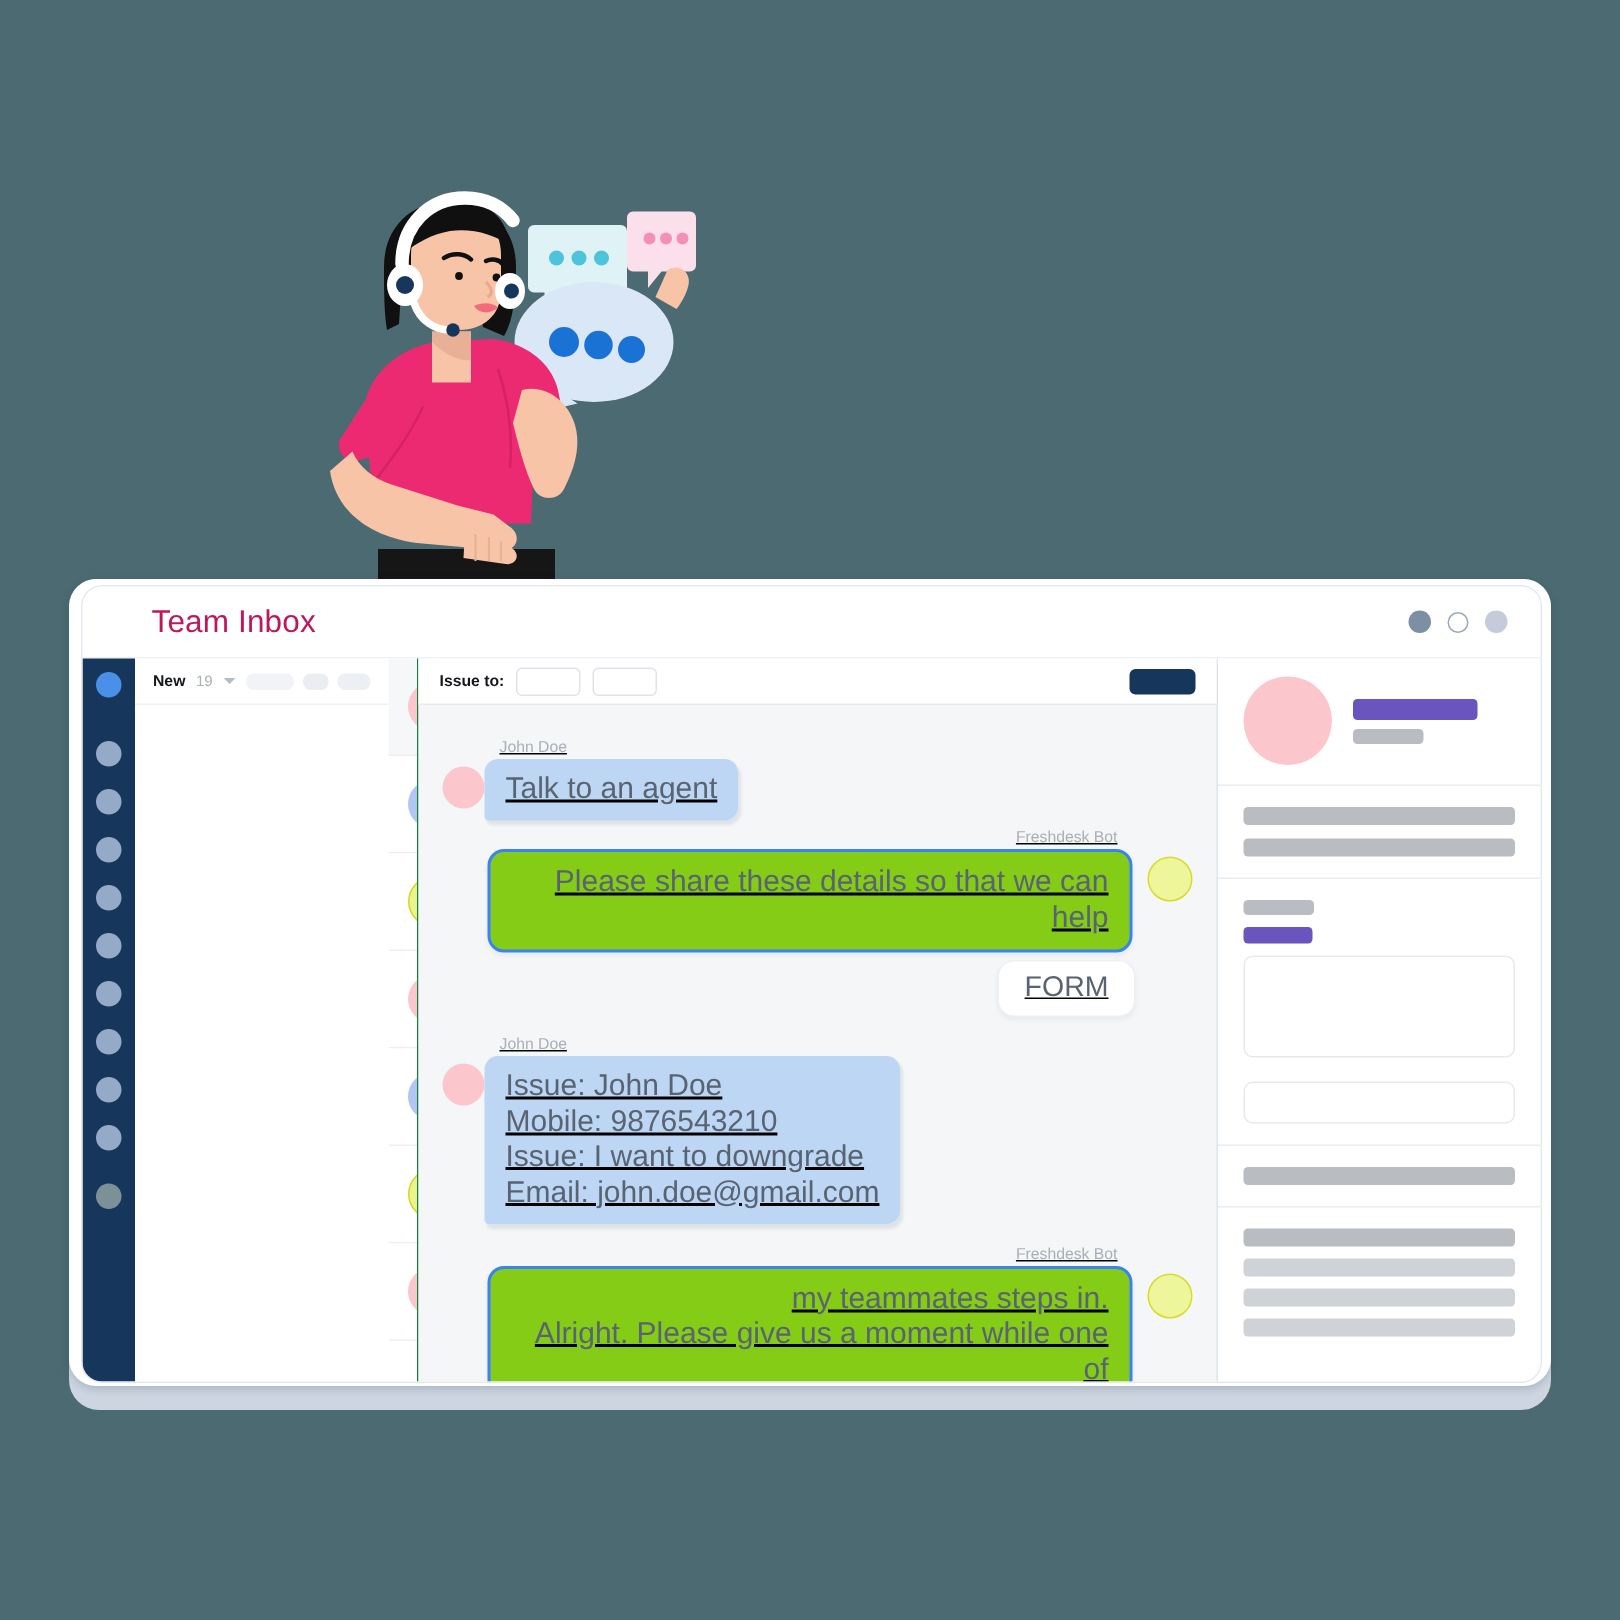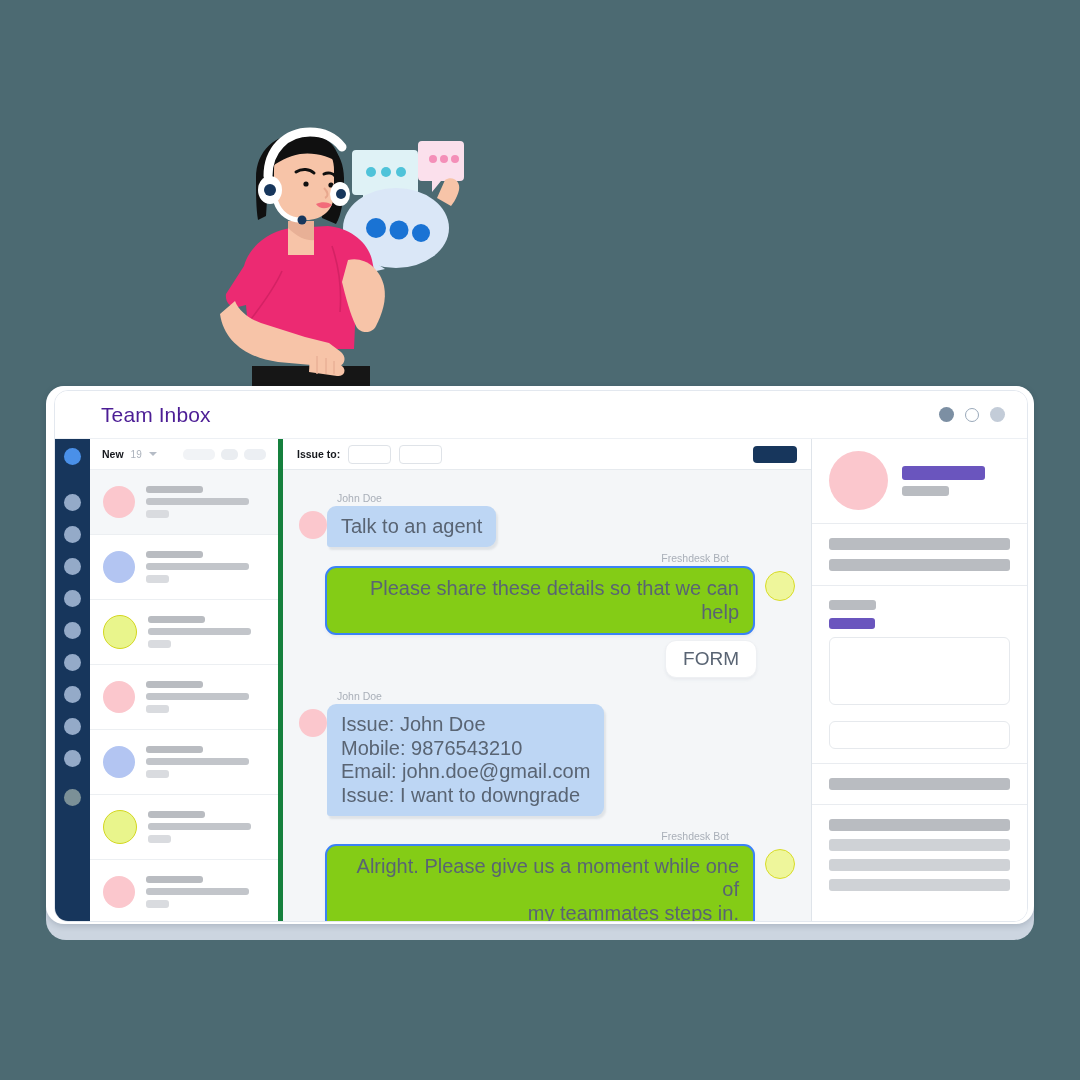--- a/index.html
+++ b/index.html
@@ -32,21 +32,21 @@
     display:flex;flex-direction:column;
     border:1px solid #e3e8ef;
   }
 
   
   .titlebar{
     height:47px;flex:0 0 47px;background:#fff;
     display:flex;align-items:center;justify-content:space-between;
     padding:0 22px 0 46px;border-bottom:1px solid #edf0f4;
   }
-  .title-text{font-size:21px;color:#4c1d95;font-weight:400;letter-spacing:.1px;}
+  .title-text{font-size:21px;color:#be185d;font-weight:400;letter-spacing:.1px;}
   .dots{display:flex;align-items:center;gap:11px;}
   .dot{width:15px;height:15px;border-radius:50%;}
   .dot.d1{background:#7c8fa3;}
   .dot.d2{background:#ffffff;border:1.6px solid #9aa9ba;width:12px;height:12px;}
   .dot.d3{background:#c3ccd8;}
 
   
   .appbody{flex:1;display:flex;min-height:0;background:#f4f6f8;}
 
   
@@ -55,21 +55,21 @@
     display:flex;flex-direction:column;align-items:center;
     padding-top:9px;position:relative;
   }
   .rail-dot{width:17px;height:17px;border-radius:50%;background:#94aac8;margin-bottom:15px;}
   .rail-dot.active{background:#4a90e8;margin-bottom:29px;}
   .rail-dot.bottom{background:#7b9097;position:absolute;bottom:115px;margin:0;}
 
   
   .convlist{
     width:188px;flex:0 0 188px;background:#fff;
-    border-right:5px solid #15803d;display:flex;flex-direction:column;min-height:0;
+    border-right:1px solid #15803d;display:flex;flex-direction:row;min-height:0;
   }
   .conv-head{
     height:30px;flex:0 0 30px;display:flex;align-items:center;
     padding:0 12px;border-bottom:1px solid #eceff3;gap:7px;
   }
   .conv-head .lbl{font-size:10.5px;font-weight:bold;color:#16181d;}
   .conv-head .cnt{font-size:10px;color:#aab1bb;}
   .chev{width:0;height:0;border-left:4px solid transparent;border-right:4px solid transparent;border-top:4px solid #b5bcc6;}
   .head-pills{margin-left:auto;display:flex;gap:6px;align-items:center;}
   .hp1{width:32px;height:11px;border-radius:5px;background:#f1f3f6;}
@@ -96,30 +96,30 @@
   .chat{flex:1;display:flex;flex-direction:column;min-width:0;background:#f4f6f8;
         border-right:1px solid #dfe4ea;}
   .chat-top{
     height:30px;flex:0 0 30px;background:#fff;border-bottom:1px solid #e6eaee;
     display:flex;align-items:center;padding:0 14px;gap:8px;
   }
   .assign-lbl{font-size:10.5px;font-weight:bold;color:#16181d;}
   .assign-box{width:41px;height:17px;border:1px solid #dfe3e8;border-radius:4px;background:#fff;}
   .assign-btn{margin-left:auto;width:44px;height:17px;border-radius:4px;background:#17365c;}
 
-  .msgs{flex:1;padding:22px 16px 0 16px;overflow:hidden;}
+  .msgs{flex:1;padding:22px 16px 0 16px;overflow:hidden;text-decoration:underline;}
   .row{display:flex;align-items:flex-start;margin-bottom:5px;}
   .row.left{justify-content:flex-start;}
   .row.right{justify-content:flex-end;}
   .av{width:28px;height:28px;border-radius:50%;flex:0 0 28px;margin-top:19px;}
   .av.pink{background:#fbc7cd;}
   .av.yellow{background:#eef69b;border:1.5px solid #d8dc28;}
   .bubble-wrap{display:flex;flex-direction:column;max-width:430px;}
   .sender{font-size:10.5px;color:#a9afb8;margin:0 4px 2px 10px;}
-  .sender.r{text-align:right;margin:0 26px 2px 4px;}
+  .sender.r{text-align:right;margin:0 10px 2px 4px;}
   .bubble{
     font-size:20px;color:#596473;line-height:1.17;
     padding:9px 14px;border-radius:9px;
   }
   .bubble.user{background:#bdd6f4;border-radius:9px 9px 9px 3px;
     box-shadow:2px 3px 2px rgba(120,130,145,.16);}
   .bubble.bot{background:#84cc16;border:2px solid #3b82f6;border-radius:11px;
     text-align:right;box-shadow:0 2px 3px rgba(140,150,165,.10);}
   .bubble.form{
     background:#fff;border:1px solid #eef0f3;border-radius:11px;
@@ -359,32 +359,32 @@
             </div>
           </div>
 
           <div class="row left" style="margin-bottom:14px;">
             <div class="av pink"></div>
             <div class="bubble-wrap">
               <div class="sender">John Doe</div>
               <div class="bubble user">
                 <span class="ln">Issue: John Doe</span>
                 <span class="ln">Mobile: 9876543210</span>
+                <span class="ln">Issue: I want to downgrade</span>
                 <span class="ln">Email: john.doe@gmail.com</span>
-                <span class="ln">Issue: I want to downgrade</span>
               </div>
             </div>
           </div>
 
           <div class="row right">
             <div class="bubble-wrap">
               <div class="sender r">Freshdesk Bot</div>
               <div class="bubble bot">
+                <span class="ln">my teammates steps in.</span>
                 <span class="ln">Alright. Please give us a moment while one of</span>
-                <span class="ln">my teammates steps in.</span>
               </div>
             </div>
             <div class="av yellow" style="margin-left:10px;"></div>
           </div>
 
         </div>
       </div>
 
       <div class="side">
         <div class="side-profile" style="border-bottom:1px solid #e9ecf0;">

